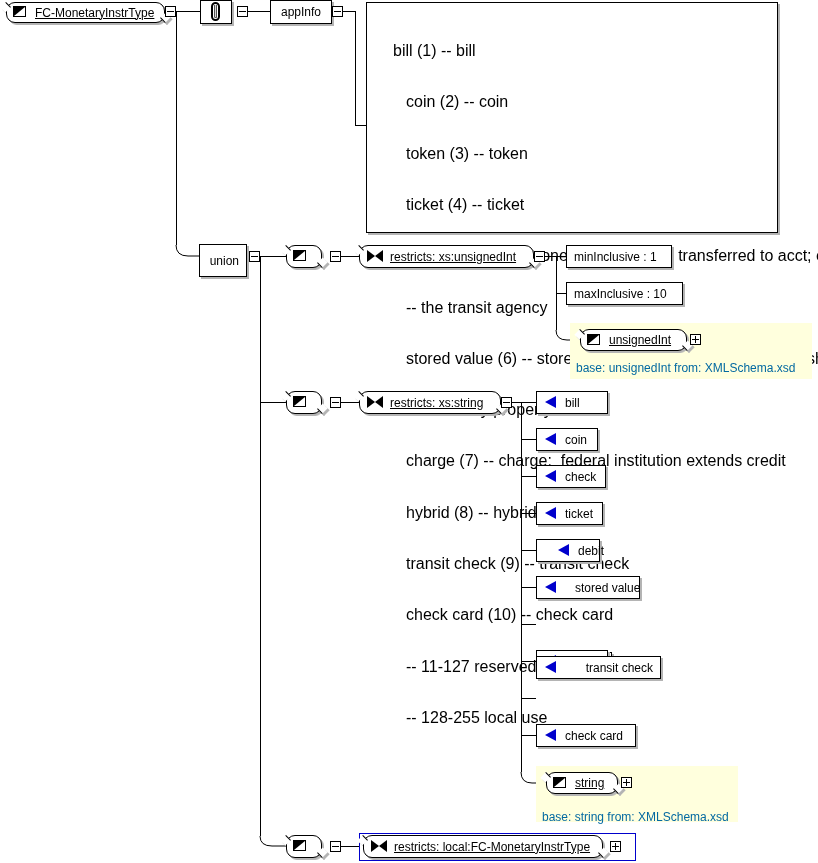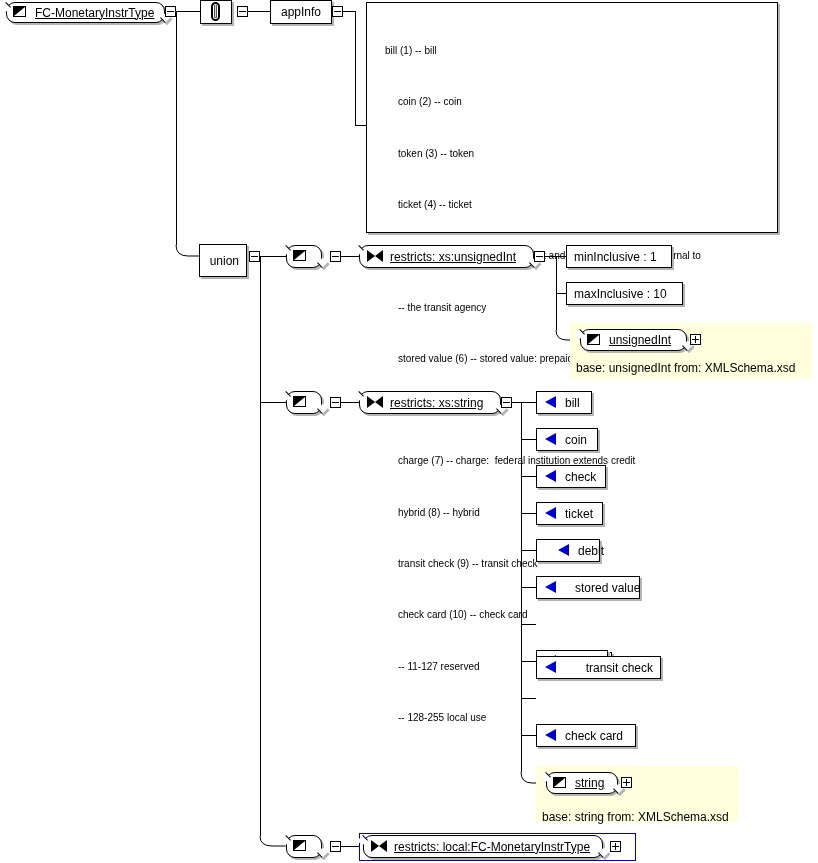--- a/index.html
+++ b/index.html
@@ -211,43 +211,43 @@
     background: #000000;
   }
 
   
   .doc-panel {
     position: absolute;
     box-sizing: border-box;
     background: #ffffff;
     border: 1px solid #000000;
     box-shadow: 2px 2px 0 0 #b4b4b4;
-    padding: 5px 8px 6px 18px;
-    font-size: 10px;
+    padding: 5px 8px 6px 26px;
+    font-size: 16px;
     line-height: 17.1px;
     white-space: pre;
   }
   .doc-panel .docline {
     display: block;
   }
   .doc-panel .indent {
     padding-left: 13px;
   }
 
   
   .base-panel {
     position: absolute;
     box-sizing: border-box;
     background: #ffffdd;
     border: none;
   }
   .base-caption {
     position: absolute;
     font-size: 12px;
-    color: #000000;
+    color: #0369a1;
     white-space: nowrap;
   }
 
   
   .sel-frame {
     position: absolute;
     box-sizing: border-box;
     border: 1px solid #0000cc;
     background: #ffffff;
   }
@@ -413,21 +413,21 @@
   <div class="box-toggle" style="left:330px; top:397px;"></div>
 
   <div class="node oct" style="left:359px; top:391px; width:142px; height:23px;">
     <div class="oct-inner">
       <span class="icon icon-restrict"></span>
       <span class="lbl">restricts: xs:string</span>
     </div>
   </div>
   <div class="box-toggle" style="left:501px; top:397px;"></div>
 
-  <div class="node rect" style="left:536px; top:391px; width:56px; height:23px;">
+  <div class="node rect" style="left:536px; top:391px; width:72px; height:23px;">
     <span class="icon icon-enum"></span>
     <span class="lbl">bill</span>
   </div>
   <div class="node rect" style="left:536px; top:428px; width:62px; height:23px;">
     <span class="icon icon-enum"></span>
     <span class="lbl">coin</span>
   </div>
   <div class="node rect" style="left:536px; top:465px; width:70px; height:23px;">
     <span class="icon icon-enum"></span>
     <span class="lbl">check</span>

